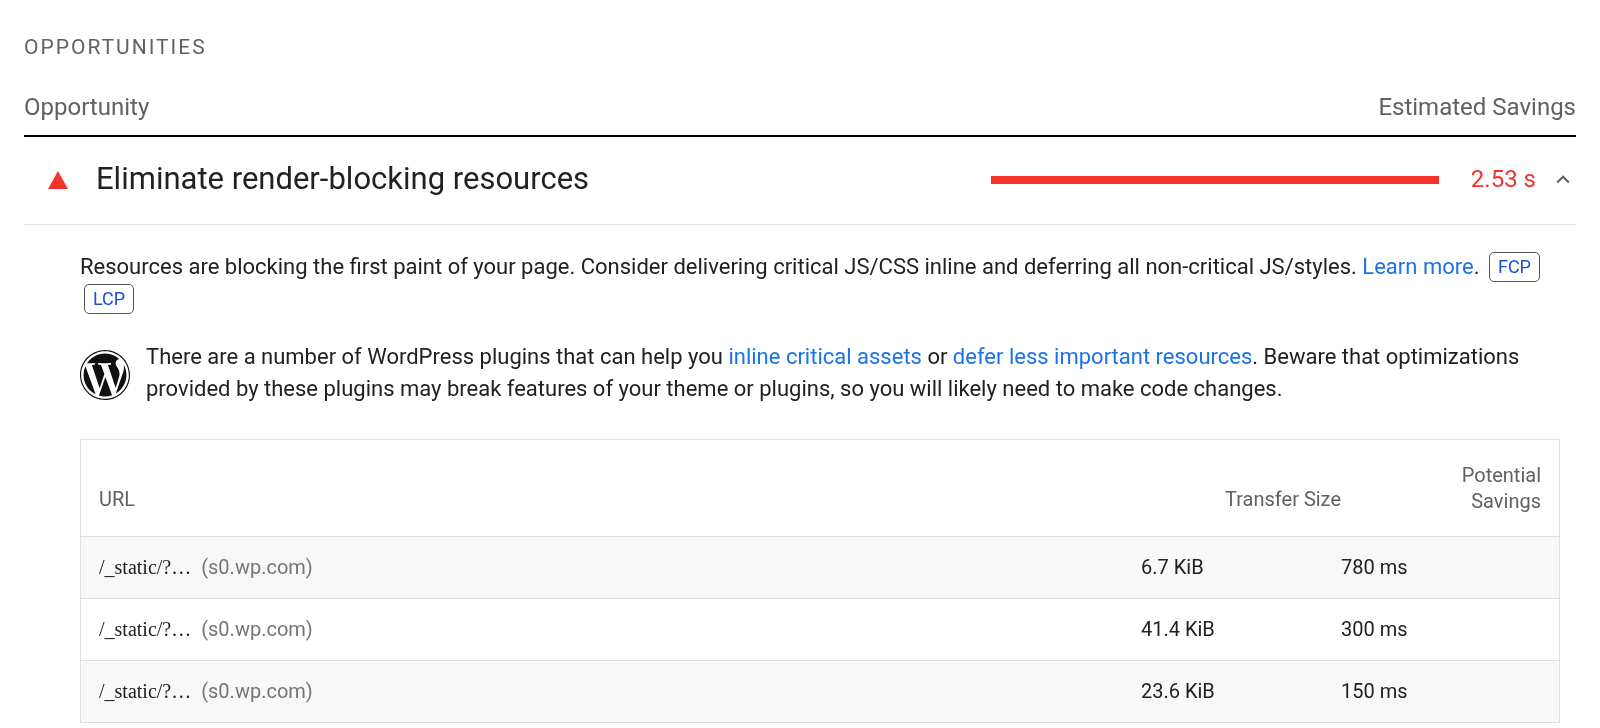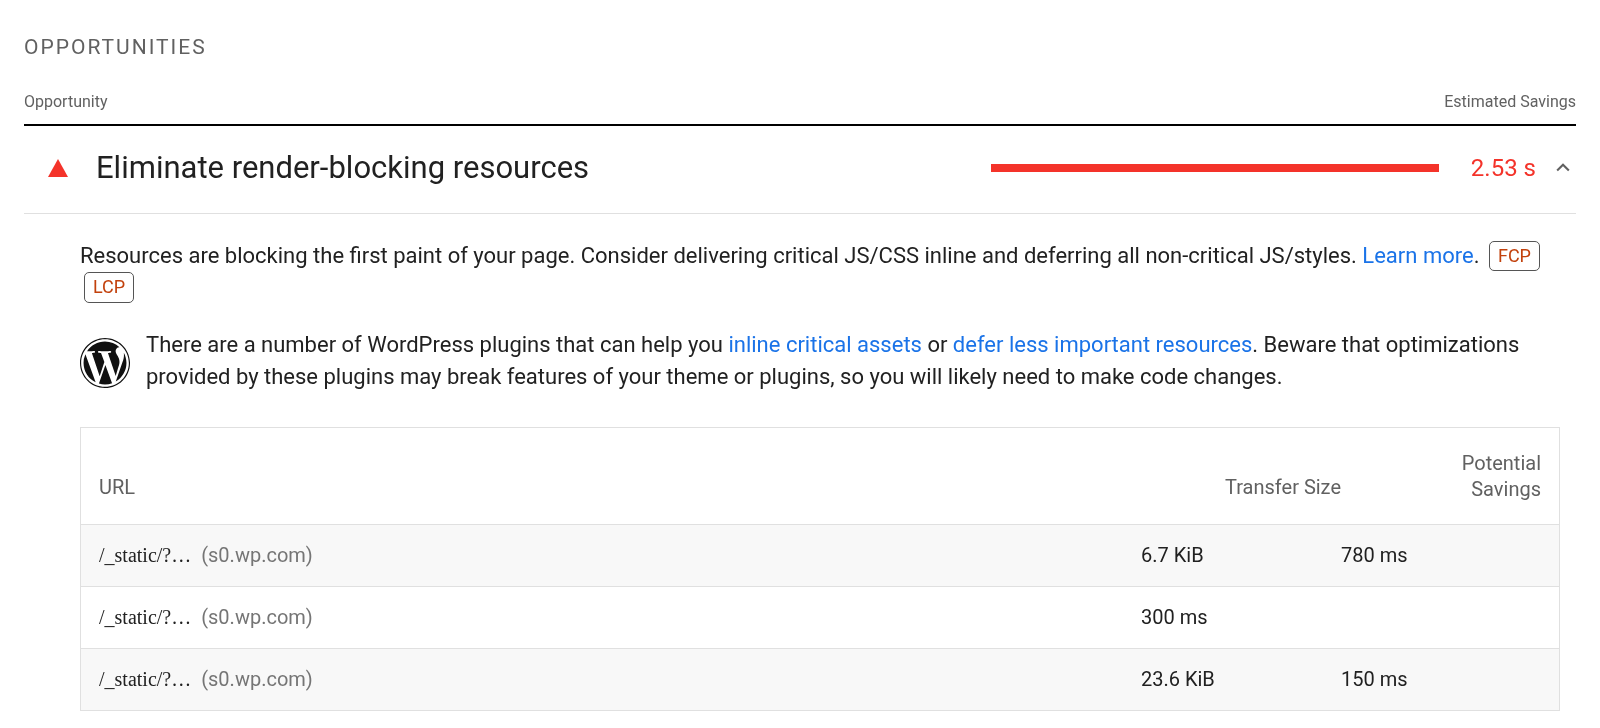--- a/index.html
+++ b/index.html
@@ -29,21 +29,21 @@
     color: var(--text-gray);
     font-size: 21px;
     font-weight: 400;
     margin: 14px 0 28px 0;
   }
 
   .header-row {
     display: flex;
     justify-content: space-between;
     color: var(--text-gray);
-    font-size: 16px;
+    font-size: 24px;
     padding-bottom: 10px;
     border-bottom: 2px solid var(--border);
   }
 
   .opp-row {
     display: flex;
     align-items: center;
     padding: 20px 0 22px 0;
     border-bottom: 1px solid var(--row-border);
   }
@@ -73,21 +73,21 @@
 
   .desc-block { padding: 26px 0 10px 56px; font-size: 22px; }
   .desc-block a { color: var(--link-blue); text-decoration: none; text-align: right; }
   .pill {
     display: inline-block;
     border: 1px solid #555;
     border-radius: 5px;
     padding: 1px 8px;
     font-size: 18px;
     margin-left: 4px;
-    color: #c2410c;
+    color: #1d4ed8;
     vertical-align: 1px;
   }
 
   .wp-row {
     display: flex; align-items: center;
     padding: 16px 0 0 56px;
     font-size: 22px;
   }
   .wp-logo {
     flex-shrink: 0;
@@ -181,20 +181,21 @@
       </div>
     </div>
 
     <div class="res-row alt">
       <div class="col-url"><span class="url-path">/_static/?…</span><span class="url-host">(s0.wp.com)</span></div>
       <div class="col-size">6.7 KiB</div>
       <div class="col-sav">780 ms</div>
     </div>
     <div class="res-row">
       <div class="col-url"><span class="url-path">/_static/?…</span><span class="url-host">(s0.wp.com)</span></div>
+      <div class="col-size">41.4 KiB</div>
       <div class="col-sav">300 ms</div>
     </div>
     <div class="res-row alt">
       <div class="col-url"><span class="url-path">/_static/?…</span><span class="url-host">(s0.wp.com)</span></div>
       <div class="col-size">23.6 KiB</div>
       <div class="col-sav">150 ms</div>
     </div>
   </div>
 
 </div>

